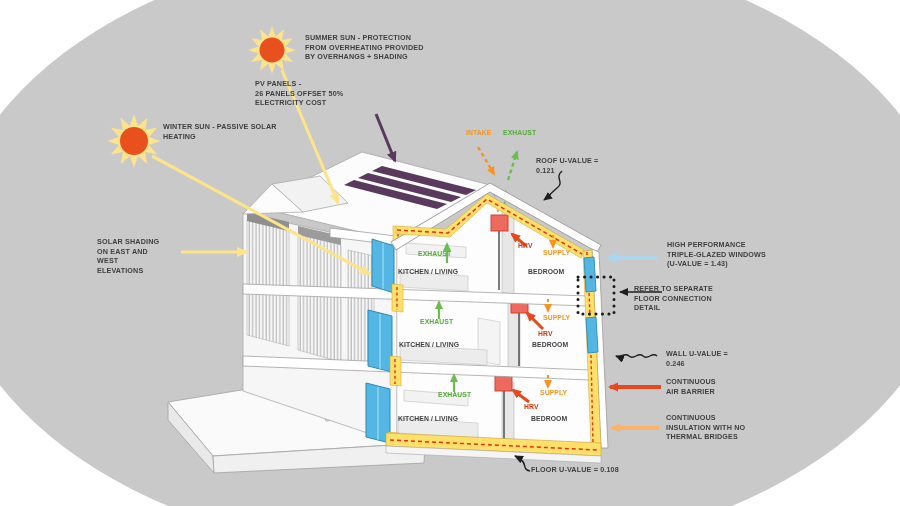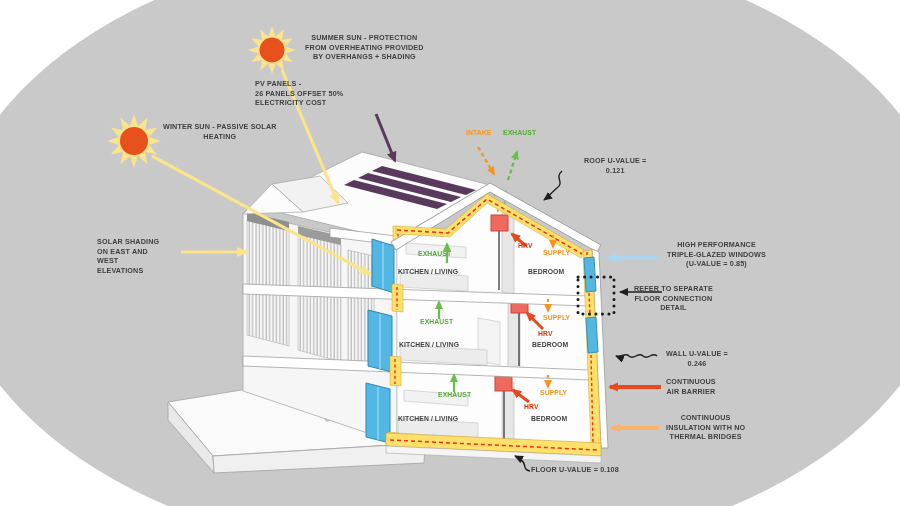--- a/index.html
+++ b/index.html
@@ -1,20 +1,20 @@
 <!DOCTYPE html>
 <html><head>
 <meta charset="utf-8">
 <style>
   html,body{margin:0;padding:0;background:#fff;}
   .stage{position:relative;width:900px;height:506px;background:#ffffff;overflow:hidden;
          font-family:"Liberation Sans", sans-serif;}
   .stage svg{position:absolute;left:0;top:0;}
   .label{position:absolute;font-size:7.2px;font-weight:bold;color:#3f3f3f;
-         line-height:1.32;letter-spacing:.15px;white-space:pre-line;text-align:center;}
+         line-height:1.32;letter-spacing:.15px;white-space:pre-line;}
   .label.right{text-align:left;}
   .rm{position:absolute;font-size:6.8px;font-weight:bold;color:#3f3f3f;
       line-height:1.2;letter-spacing:.1px;white-space:nowrap;}
   .green{color:#57ab3c;}
   .orange{color:#f7941d;}
   .red{color:#e0340e;}
 </style>
 </head>
 <body>
 
@@ -212,25 +212,25 @@
 <div class="label right" style="left:255px;top:79px;width:130px">PV PANELS -
 26 PANELS OFFSET 50%
 ELECTRICITY COST</div>
 <div class="label" style="left:163px;top:122px">WINTER SUN - PASSIVE SOLAR
 HEATING</div>
 <div class="label right" style="left:97px;top:237px;width:70px">SOLAR SHADING
 ON EAST AND WEST
 ELEVATIONS</div>
 <div class="rm orange" style="left:466px;top:129px">INTAKE</div>
 <div class="rm green" style="left:503px;top:129px">EXHAUST</div>
-<div class="label" style="left:584px;top:156px">ROOF U-VALUE =
+<div class="label" style="left:536px;top:156px">ROOF U-VALUE =
 0.121</div>
 <div class="label" style="left:667px;top:240px">HIGH PERFORMANCE
 TRIPLE-GLAZED WINDOWS
-(U-VALUE = 0.85)</div>
+(U-VALUE = 1.43)</div>
 <div class="label" style="left:634px;top:284px">REFER TO SEPARATE
 FLOOR CONNECTION
 DETAIL</div>
 <div class="label" style="left:666px;top:349px">WALL U-VALUE =
 0.246</div>
 <div class="label" style="left:666px;top:377px">CONTINUOUS
 AIR BARRIER</div>
 <div class="label" style="left:666px;top:413px">CONTINUOUS
 INSULATION WITH NO
 THERMAL BRIDGES</div>

